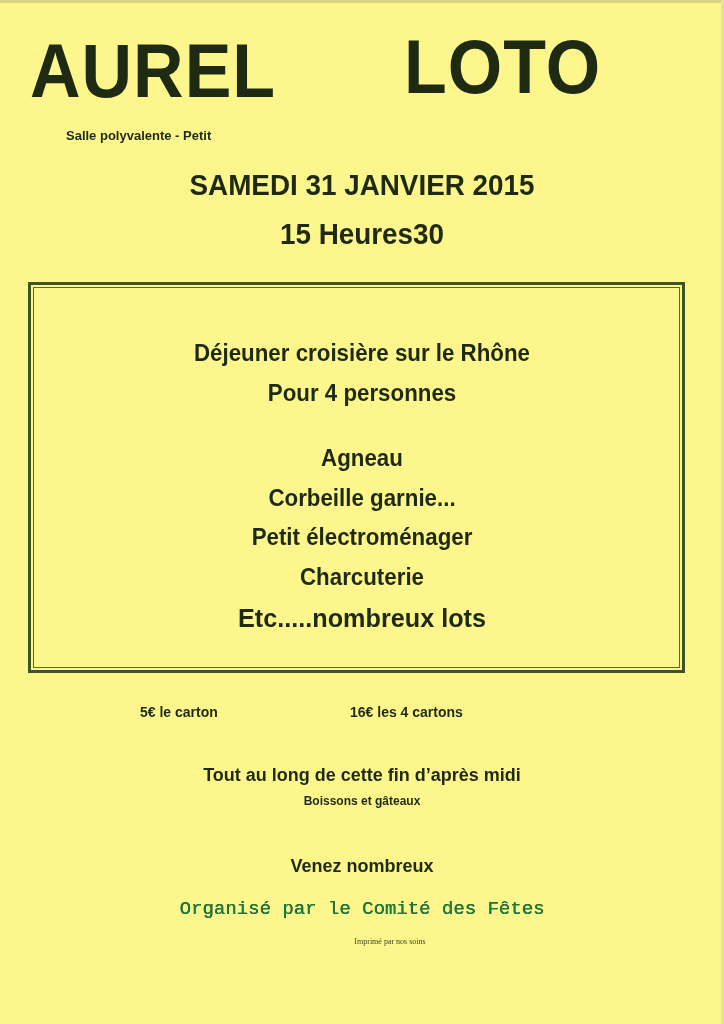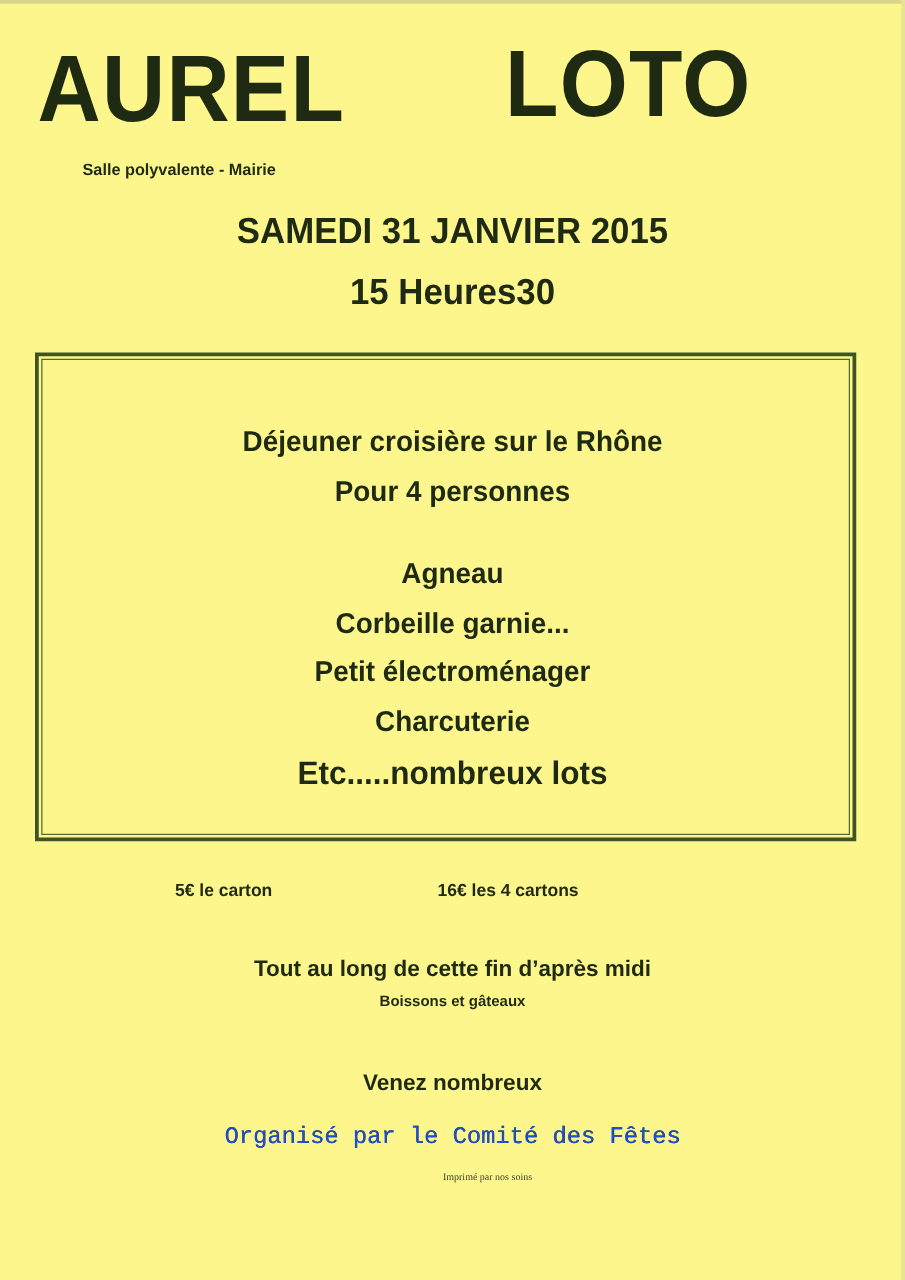--- a/index.html
+++ b/index.html
@@ -67,40 +67,40 @@
     }
     #price-single { left: 140px; }
     #price-four { left: 350px; }
 
     #note-1 { top: 765px; font-size: 18px; }
     #note-2 { top: 794px; font-size: 12px; }
     #cta { top: 816px; font-size: 18px; margin-top: 40px; }
     #organizer {
       top: 898px; font-size: 19px; font-weight: normal;
       font-family: "Liberation Mono", monospace;
-      color: #1d4ed8;
+      color: #15803d;
       text-shadow: 0.3px 0 0 #26311a;
     }
     #imprint {
       top: 937px; font-size: 8px; font-weight: normal;
       font-family: "Liberation Serif", serif;
       color: #3a4328;
       margin-left: 28px;
     }
   </style>
 </head>
 <body>
 
 <div class="scan-edge-top"></div>
 <div class="scan-edge-right"></div>
 
 <div id="title-left" class="abs title-word">AUREL</div>
 <div id="title-right" class="abs title-word">LOTO</div>
 
-<div id="venue" class="abs">Salle polyvalente - Mairie</div>
+<div id="venue" class="abs">Salle polyvalente - Petit</div>
 
 <div id="date" class="center-line">SAMEDI 31 JANVIER 2015</div>
 <div id="time" class="center-line">15 Heures30</div>
 
 <div class="prize-box">
   <div class="prize-box-inner"></div>
 </div>
 
 <div id="prize-main-1" class="center-line prize-line">Déjeuner croisière sur le Rhône</div>
 <div id="prize-main-2" class="center-line prize-line">Pour 4 personnes</div>

